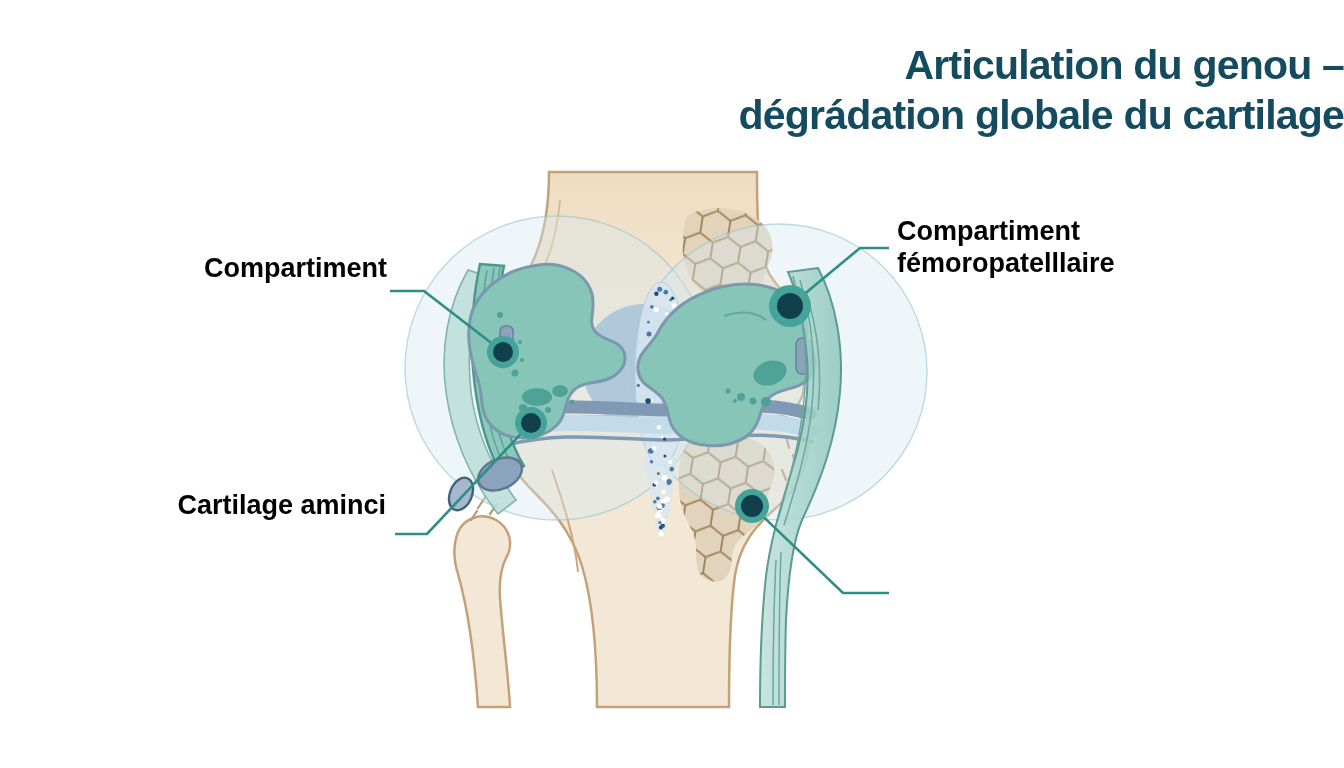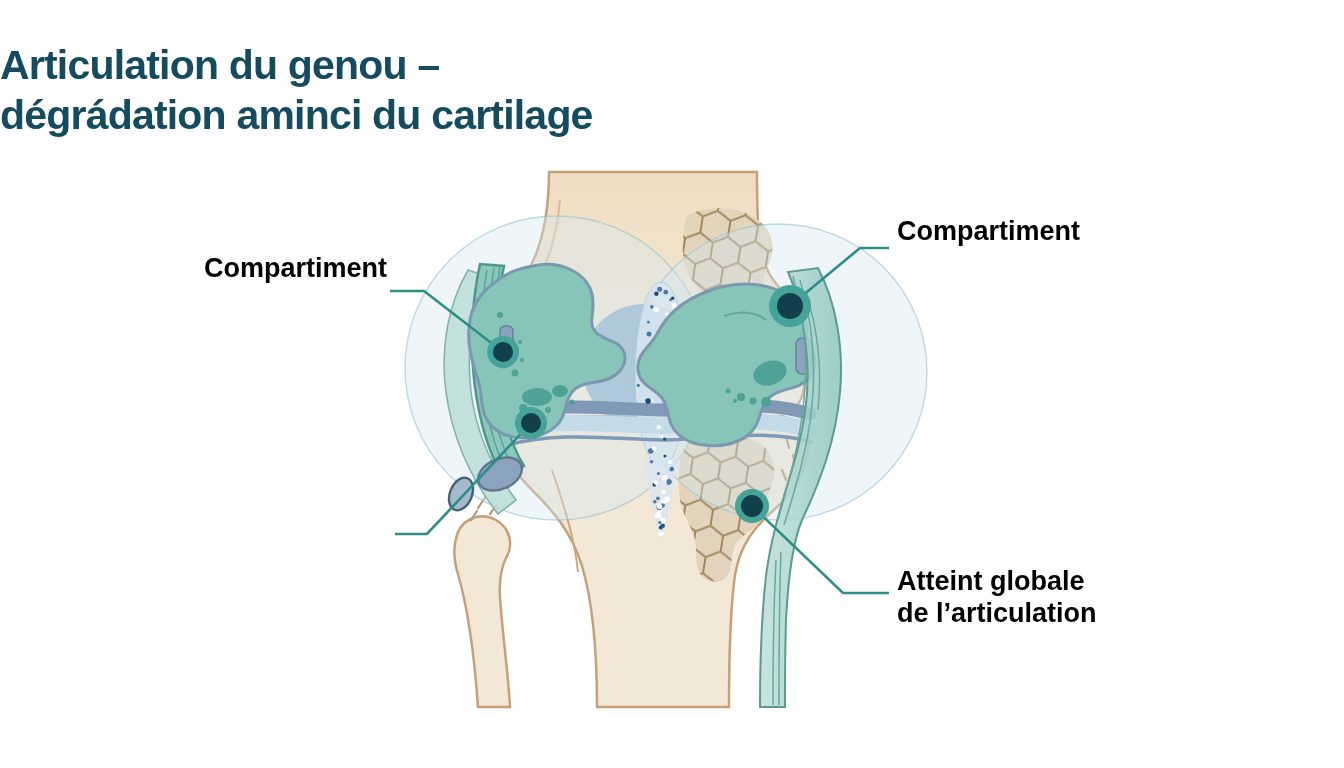--- a/index.html
+++ b/index.html
@@ -1,21 +1,21 @@
 <!DOCTYPE html>
 <html><head>
 <meta charset="utf-8">
 <style>
   html,body{margin:0;padding:0;background:#fff;}
   .canvas{
     position:relative;width:1344px;height:768px;background:#ffffff;
     overflow:hidden;font-family:"Liberation Sans","DejaVu Sans",sans-serif;
   }
   .title{
-    position:absolute;top:40px;left:0;width:100%;text-align:left;
+    position:absolute;top:40px;left:0;width:100%;text-align:right;
     color:#154b5e;font-size:41px;font-weight:700;line-height:1.22;
     letter-spacing:-0.8px;
   }
   .callout{
     position:absolute;color:#000000;font-size:27px;font-weight:700;
     line-height:1.18;white-space:nowrap;
   }
   .callout.right-aligned{text-align:right;}
   .callout.left-aligned{text-align:left;}
   #label-medial{top:253px;right:957px;}
@@ -24,21 +24,21 @@
   #label-globale{top:566px;left:897px;}
   svg{position:absolute;top:0;left:0;}
 </style>
 </head>
 <body>
 
 <div class="canvas">
 
   <div class="title">
     <div>Articulation du genou –</div>
-    <div>dégrádation aminci du cartilage</div>
+    <div>dégrádation globale du cartilage</div>
   </div>
 
   <svg width="1344" height="768" viewBox="0 0 1344 768">
     <defs>
       <linearGradient id="boneGrad" x1="0" y1="0" x2="0" y2="1">
         <stop offset="0" stop-color="#efddc2"></stop>
         <stop offset="1" stop-color="#f5ecdc"></stop>
       </linearGradient>
       <linearGradient id="ligGrad" x1="0" y1="0" x2="1" y2="0">
         <stop offset="0" stop-color="#bfe0da"></stop>
@@ -263,23 +263,21 @@
         <circle cx="752" cy="506" r="11" fill="#123f4c"></circle>
     </g>
   </svg>
 
   <div class="callout right-aligned" id="label-medial">
     <div>Compartiment</div>
   </div>
 
   <div class="callout left-aligned" id="label-femoropatellaire">
     <div>Compartiment</div>
+    <div>fémoropatelllaire</div>
   </div>
 
   <div class="callout right-aligned" id="label-cartilage">
-  </div>
-
-  <div class="callout left-aligned" id="label-globale">
-    <div>Atteint globale</div>
-    <div>de l’articulation</div>
-  </div>
+    <div>Cartilage aminci</div>
+  </div>
+
 
 </div>
 
 </body></html>

